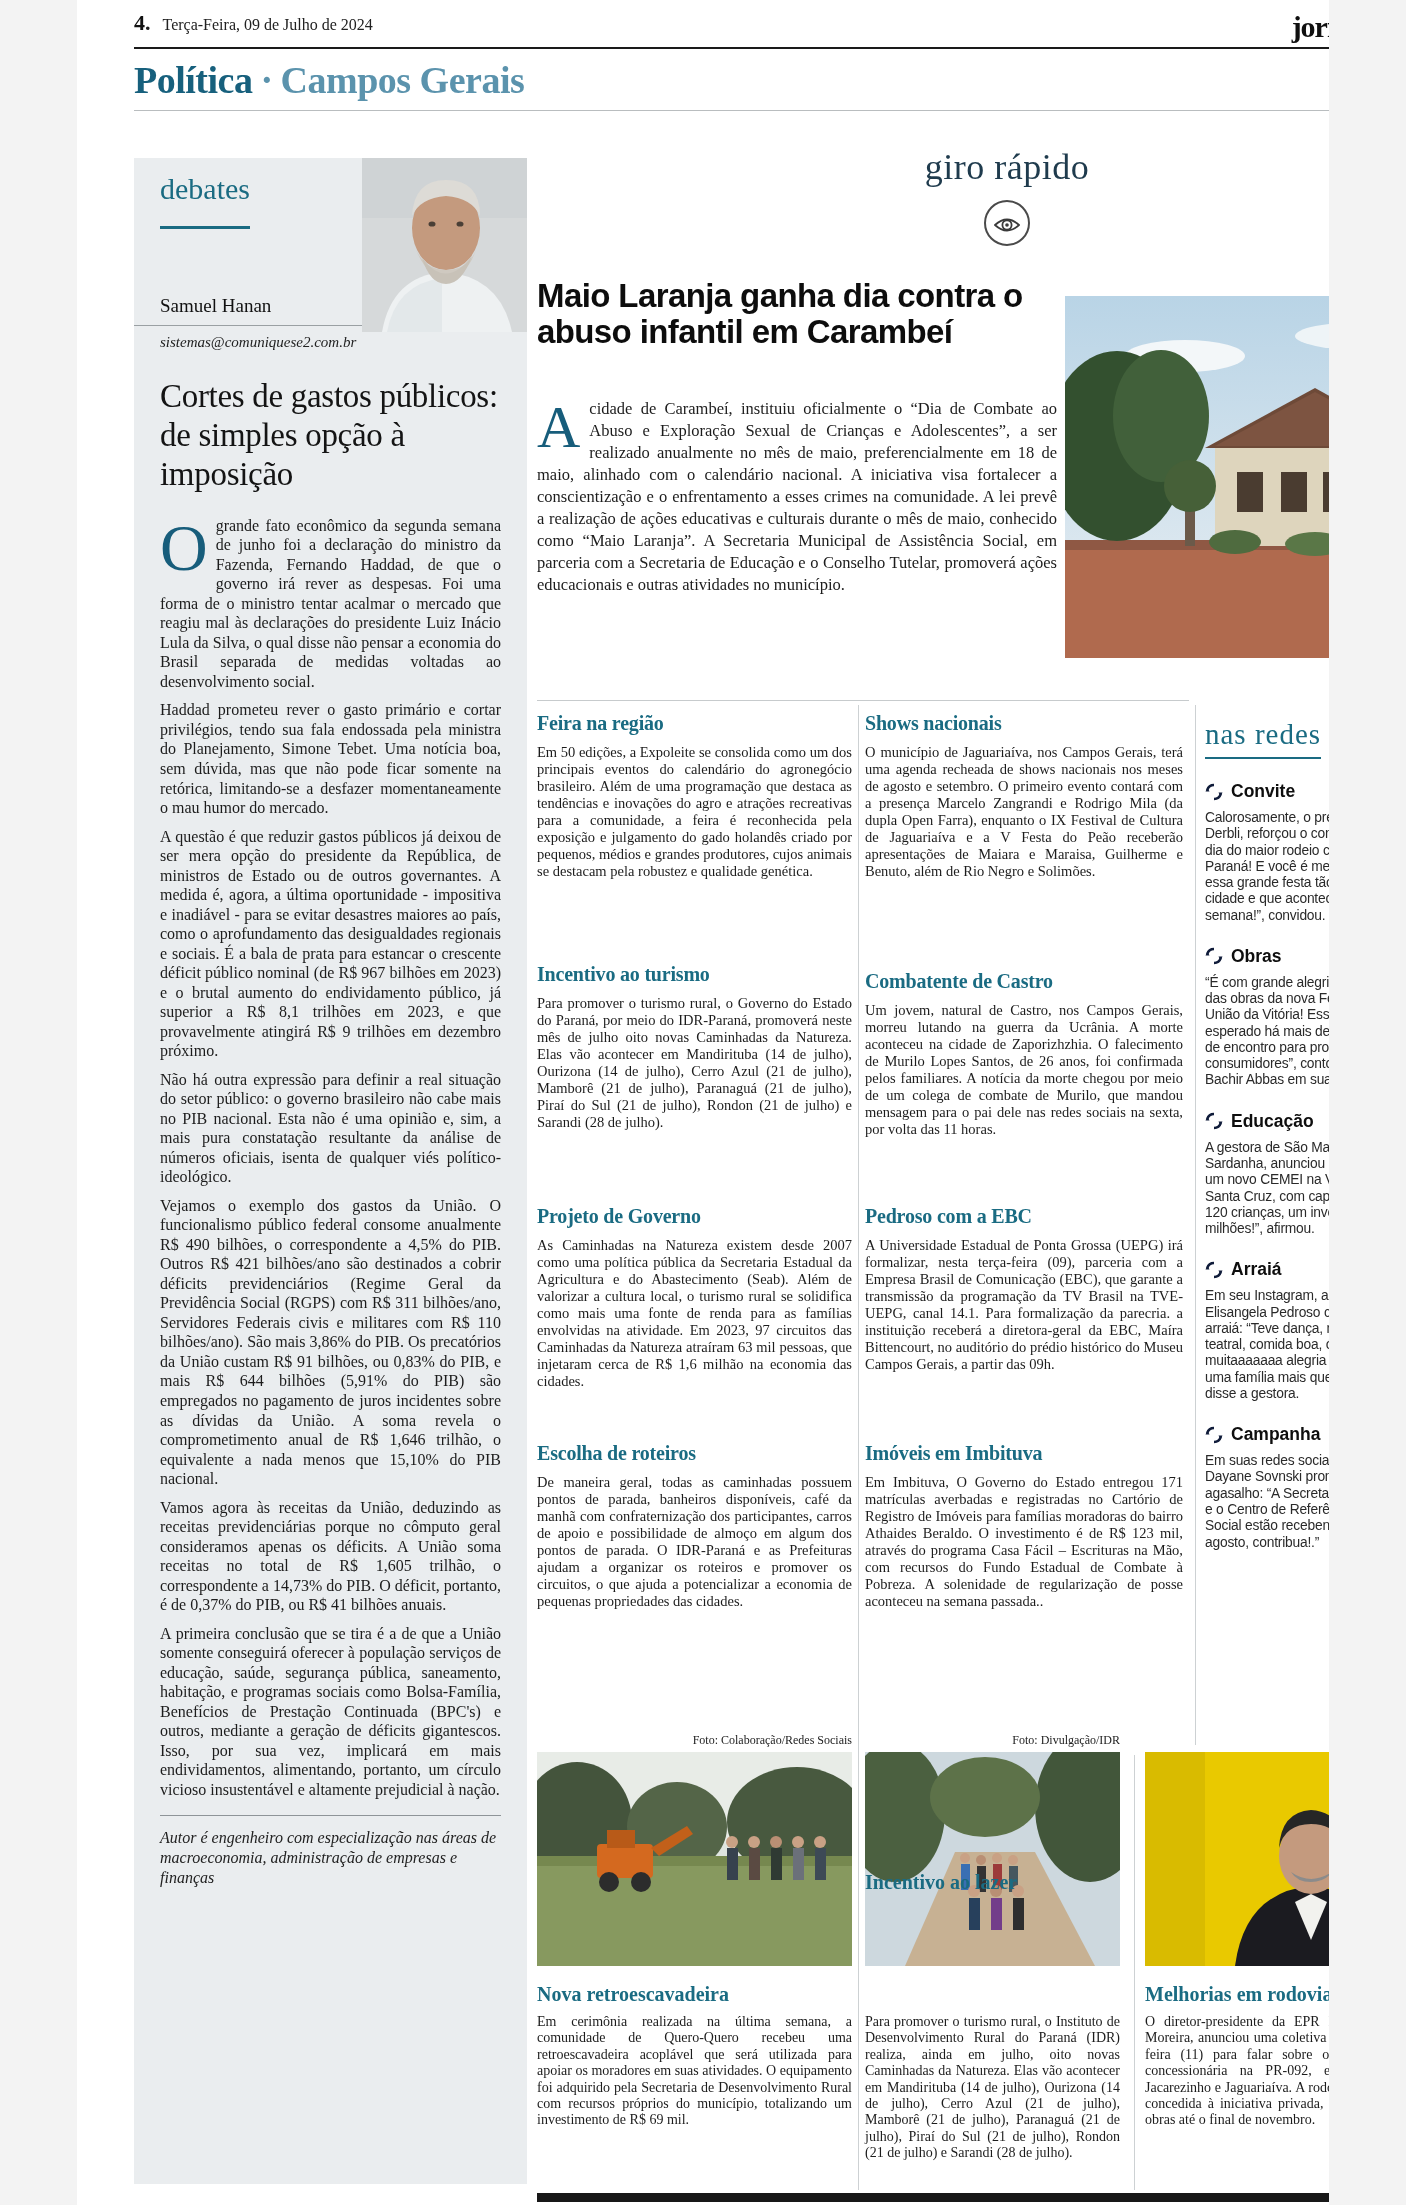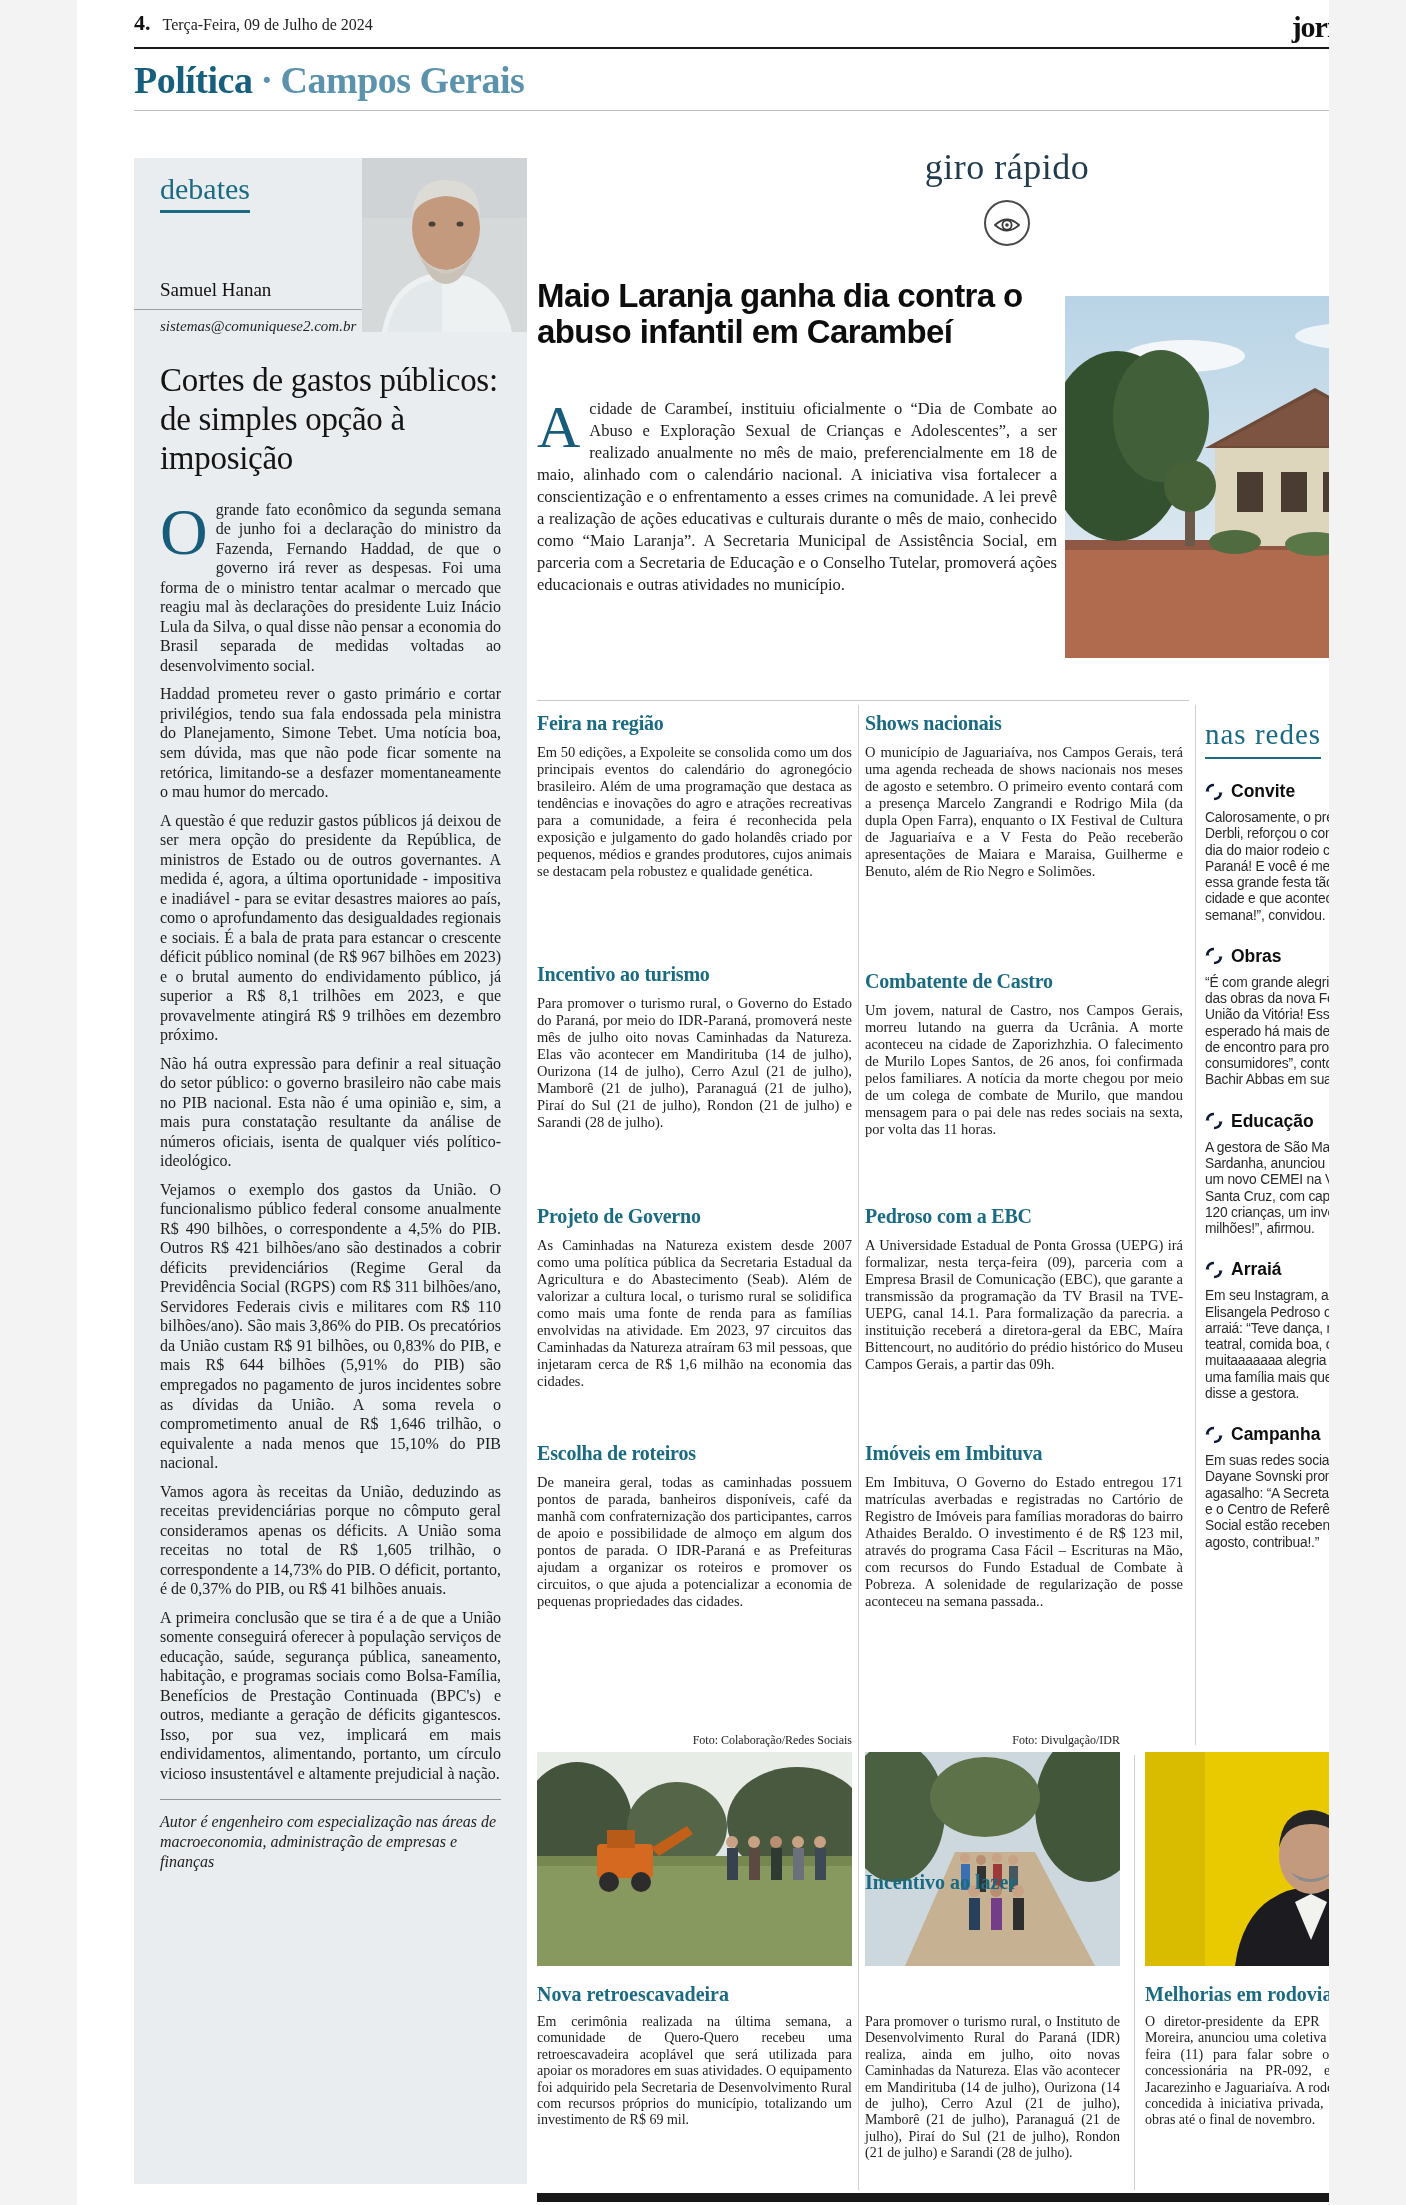--- a/index.html
+++ b/index.html
@@ -25,21 +25,21 @@
   .section-title .sub { color:#5b93ad; }
   .section-rule { left:57px; top:110px; width:1343px; height:1px; background:#b9bdbf; }
 
   
   .opinion {
     left:57px; top:158px; width:393px; height:2026px;
     background:#eaedef; padding:14px 26px 0 26px;
   }
   .debates-label {
     display:inline-block; font-size:30px; color:#1a6b82;
-    border-bottom:3px solid #1a6b82; padding-bottom:4px;
+    border-bottom:3px solid #1a6b82; padding-bottom:20px;
   }
   .columnist-photo { position:absolute; top:0; right:0; width:165px; height:174px; display:block; }
   .author-name { margin-top:66px; font-size:19px; color:#111; }
   .author-rule { margin-top:8px; height:1px; background:#9aa0a3; margin-left:-26px; margin-right:-26px; }
   .author-email { margin-top:8px; font-size:15px; font-style:italic; color:#222; }
   .op-headline { margin-top:26px; font-size:33px; line-height:1.18; color:#141414; letter-spacing:-0.3px; }
   .op-body { margin-top:22px; }
   .op-body p { font-size:16px; line-height:1.22; text-align:justify; margin-bottom:9px; hyphens:auto; }
   .dropcap-o {
     float:left; font-size:66px; line-height:0.82; color:#175d7b; padding:5px 8px 0 0;

